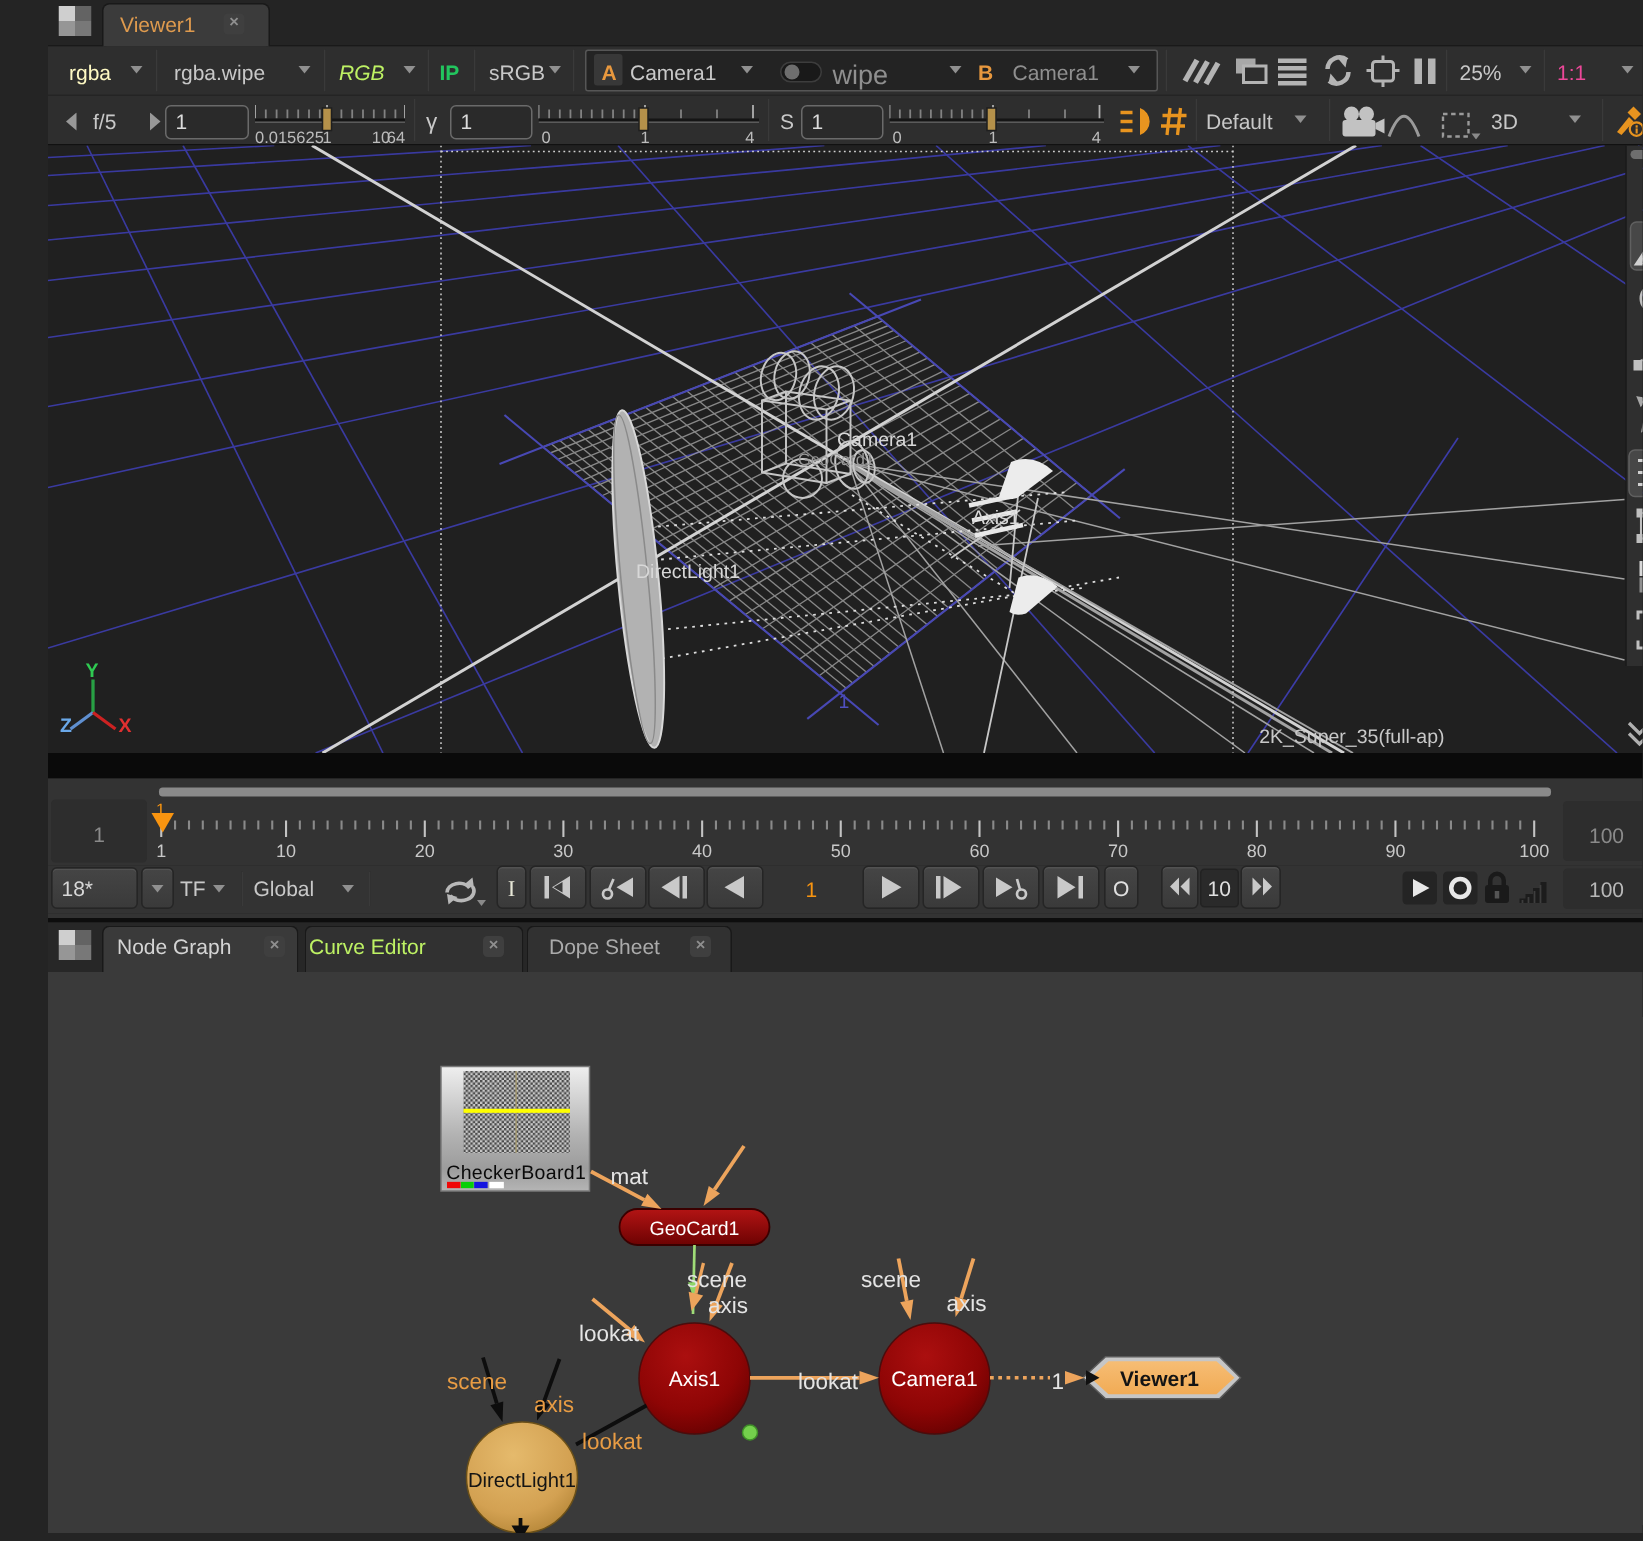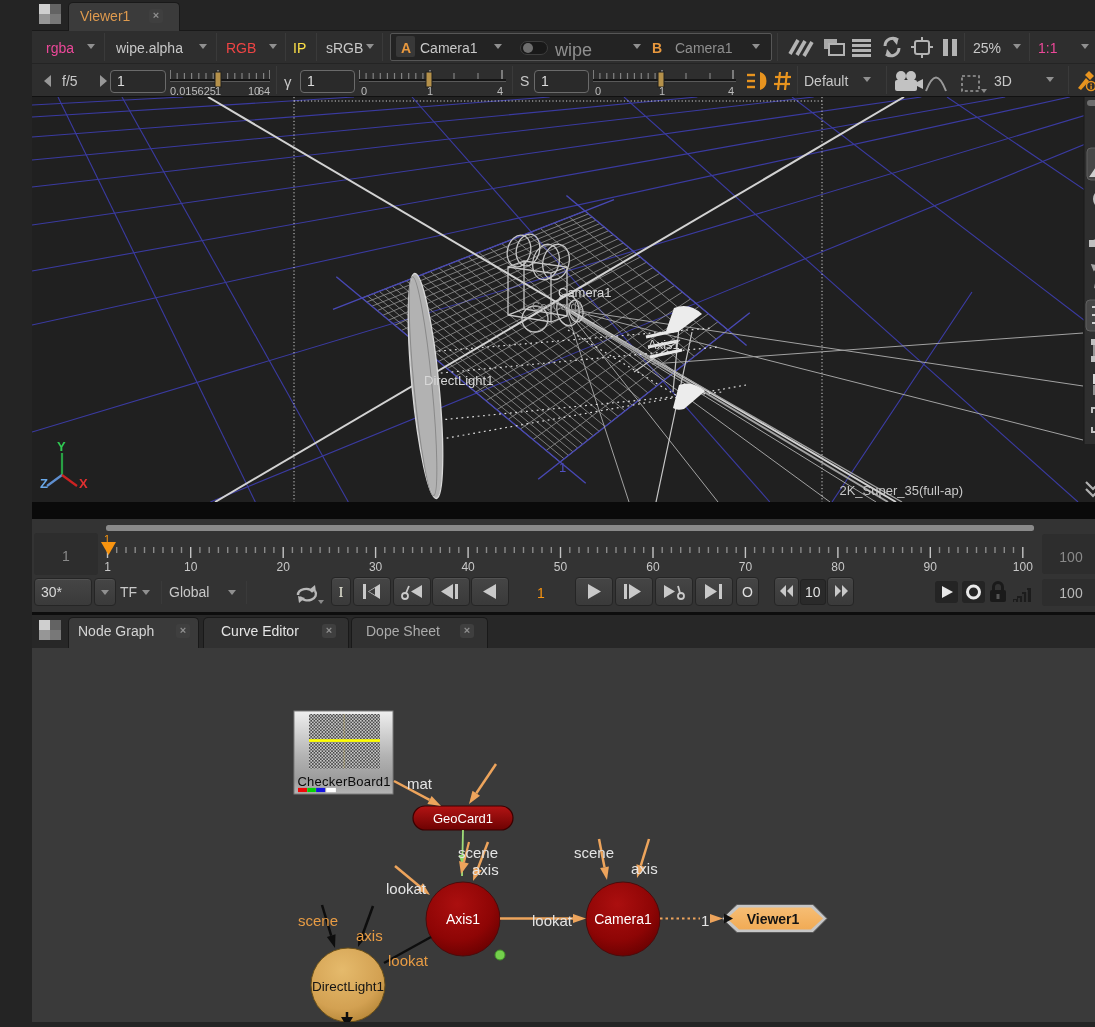--- a/index.html
+++ b/index.html
@@ -26,30 +26,30 @@
 <svg class="abs" style="left:7px;top:4px;" width="22" height="20">
  <rect x="0" y="0" width="11" height="10" fill="#cfcfcf"></rect>
       <rect x="11" y="0" width="11" height="10" fill="#636363"></rect>
  <rect x="0" y="10" width="11" height="10" fill="#969696"></rect>
       <rect x="11" y="10" width="11" height="10" fill="#787878"></rect>
 </svg>
 <div class="tab" style="left:36px;top:2px;width:112px;height:29px;background:#3b3b3b;"></div>
 <div class="txt" style="left:48px;top:8px;color:#de9a4e;">Viewer1</div>
 <div class="xclose" style="left:117px;top:9px;">×</div>
 <div class="abs" style="left:0;top:31px;width:1095px;height:33px;background:#2e2e2e;border-bottom:1px solid #242424;"></div>
-<div class="txt" style="left:14px;top:40px;color:#ec4899;font-weight:normal;font-size:14px;">rgba</div>
+<div class="txt" style="left:14px;top:40px;color:#fef9c3;font-weight:normal;font-size:14px;">rgba</div>
 <div class="caret" style="left:55px;top:44px;"></div>
 <div class="sep1" style="left:72px;top:33px;height:28px;"></div>
-<div class="txt" style="left:84px;top:40px;color:#c8c8c8;font-weight:normal;font-size:14px;">wipe.alpha</div>
+<div class="txt" style="left:84px;top:40px;color:#c8c8c8;font-weight:normal;font-size:14px;">rgba.wipe</div>
 <div class="caret" style="left:167px;top:44px;"></div>
 <div class="sep1" style="left:184px;top:33px;height:28px;"></div>
-<div class="txt" style="left:194px;top:40px;color:#ef4444;font-weight:normal;font-size:14px;">RGB</div>
+<div class="txt" style="left:194px;top:40px;color:#bef264;font-weight:normal;font-size:14px;font-style:italic;">RGB</div>
 <div class="caret" style="left:237px;top:44px;"></div>
 <div class="sep1" style="left:253px;top:33px;height:28px;"></div>
-<div class="txt" style="left:261px;top:40px;color:#fde047;font-weight:normal;font-size:14px;">IP</div>
+<div class="txt" style="left:261px;top:40px;color:#22c55e;font-weight:bold;font-size:14px;">IP</div>
 <div class="sep1" style="left:284px;top:33px;height:28px;"></div>
 <div class="txt" style="left:294px;top:40px;color:#c8c8c8;font-weight:normal;font-size:14px;">sRGB</div>
 <div class="caret" style="left:334px;top:44px;"></div>
 <div class="sep1" style="left:350px;top:33px;height:28px;"></div>
 <div class="abs" style="left:358px;top:33px;width:382px;height:28px;background:#232323;border:1px solid #565656;border-radius:2px;"></div>
 <div class="abs" style="left:364px;top:36px;width:19px;height:21px;background:#383838;border-radius:2px;"></div>
 <div class="txt" style="left:369px;top:40px;color:#e8983e;font-weight:bold;font-size:14px;">A</div>
 <div class="txt" style="left:388px;top:40px;color:#c9c9c9;font-weight:normal;font-size:14px;">Camera1</div>
 <div class="caret" style="left:462px;top:44px;"></div>
 <div class="abs" style="left:488px;top:41px;width:28px;height:14px;background:#191919;border:1px solid #3d3d3d;border-radius:7px;"></div>
@@ -585,21 +585,21 @@
       <text x="990.8" y="571" font-size="12" fill="#c8c8c8" text-anchor="middle" font-family="Liberation Sans">100</text>
       <polygon points="69,542 84,542 76.5,555" fill="#f89410"></polygon>
       <text x="72" y="543" font-size="11" fill="#f89410" font-family="Liberation Sans">1</text>
       <g stroke="#b0b0b0" stroke-width="2" fill="none">
         <path d="M1076,553 l7,7 7,-7"></path>
         <path d="M1076,560 l7,7 7,-7"></path>
       </g>
     </svg>
     <div class="abs" style="left:0;top:577px;width:1095px;height:32px;background:#333333;"></div>
     <div class="btn" style="left:2px;top:578px;width:58px;height:28px;"></div>
-    <div class="txt" style="left:9px;top:584px;color:#d8d8d8;">30*</div>
+    <div class="txt" style="left:9px;top:584px;color:#d8d8d8;">18*</div>
     <div class="btn" style="left:62px;top:578px;width:22px;height:28px;"></div>
     <div class="caret" style="left:69px;top:590px;"></div>
     <div class="txt" style="left:88px;top:584px;">TF</div>
     <div class="caret" style="left:110px;top:590px;"></div>
     <div class="sep1" style="left:129px;top:581px;height:23px;"></div>
     <div class="txt" style="left:137px;top:584px;">Global</div>
     <div class="caret" style="left:196px;top:590px;"></div>
     <div class="sep1" style="left:214px;top:581px;height:23px;"></div>
     <svg class="abs" style="left:258px;top:582px;" width="38" height="24" viewBox="0 0 38 24">
 <g stroke="#b8b8b8" stroke-width="2.4" fill="none">
@@ -702,21 +702,21 @@
     <svg class="abs" style="left:7px;top:620px;" width="22" height="20">
  <rect x="0" y="0" width="11" height="10" fill="#cfcfcf"></rect>
       <rect x="11" y="0" width="11" height="10" fill="#636363"></rect>
  <rect x="0" y="10" width="11" height="10" fill="#969696"></rect>
       <rect x="11" y="10" width="11" height="10" fill="#787878"></rect>
 </svg>
     <div class="tab" style="left:36px;top:617px;width:131px;height:31px;background:#3a3a3a;"></div>
     <div class="txt" style="left:46px;top:623px;color:#d4d4d4;">Node Graph</div>
     <div class="xclose" style="left:144px;top:624px;">×</div>
     <div class="tab" style="left:171px;top:617px;width:146px;height:31px;background:#313131;"></div>
-    <div class="txt" style="left:189px;top:623px;color:#e5e5e5;">Curve Editor</div>
+    <div class="txt" style="left:174px;top:623px;color:#bef264;">Curve Editor</div>
     <div class="xclose" style="left:290px;top:624px;">×</div>
     <div class="tab" style="left:319px;top:617px;width:137px;height:31px;background:#313131;"></div>
     <div class="txt" style="left:334px;top:623px;color:#ababab;">Dope Sheet</div>
     <div class="xclose" style="left:428px;top:624px;">×</div>
     <svg class="abs" style="left:0;top:648px;" width="1095" height="379" viewBox="0 648 1095 379">
       <rect x="0" y="648" width="1095" height="379" fill="#3a3a3a"></rect>
       <defs>
 <linearGradient id="silver" x1="0" y1="0" x2="0" y2="1">
  <stop offset="0" stop-color="#efefef"></stop>
           <stop offset="0.55" stop-color="#b2b2b2"></stop>

